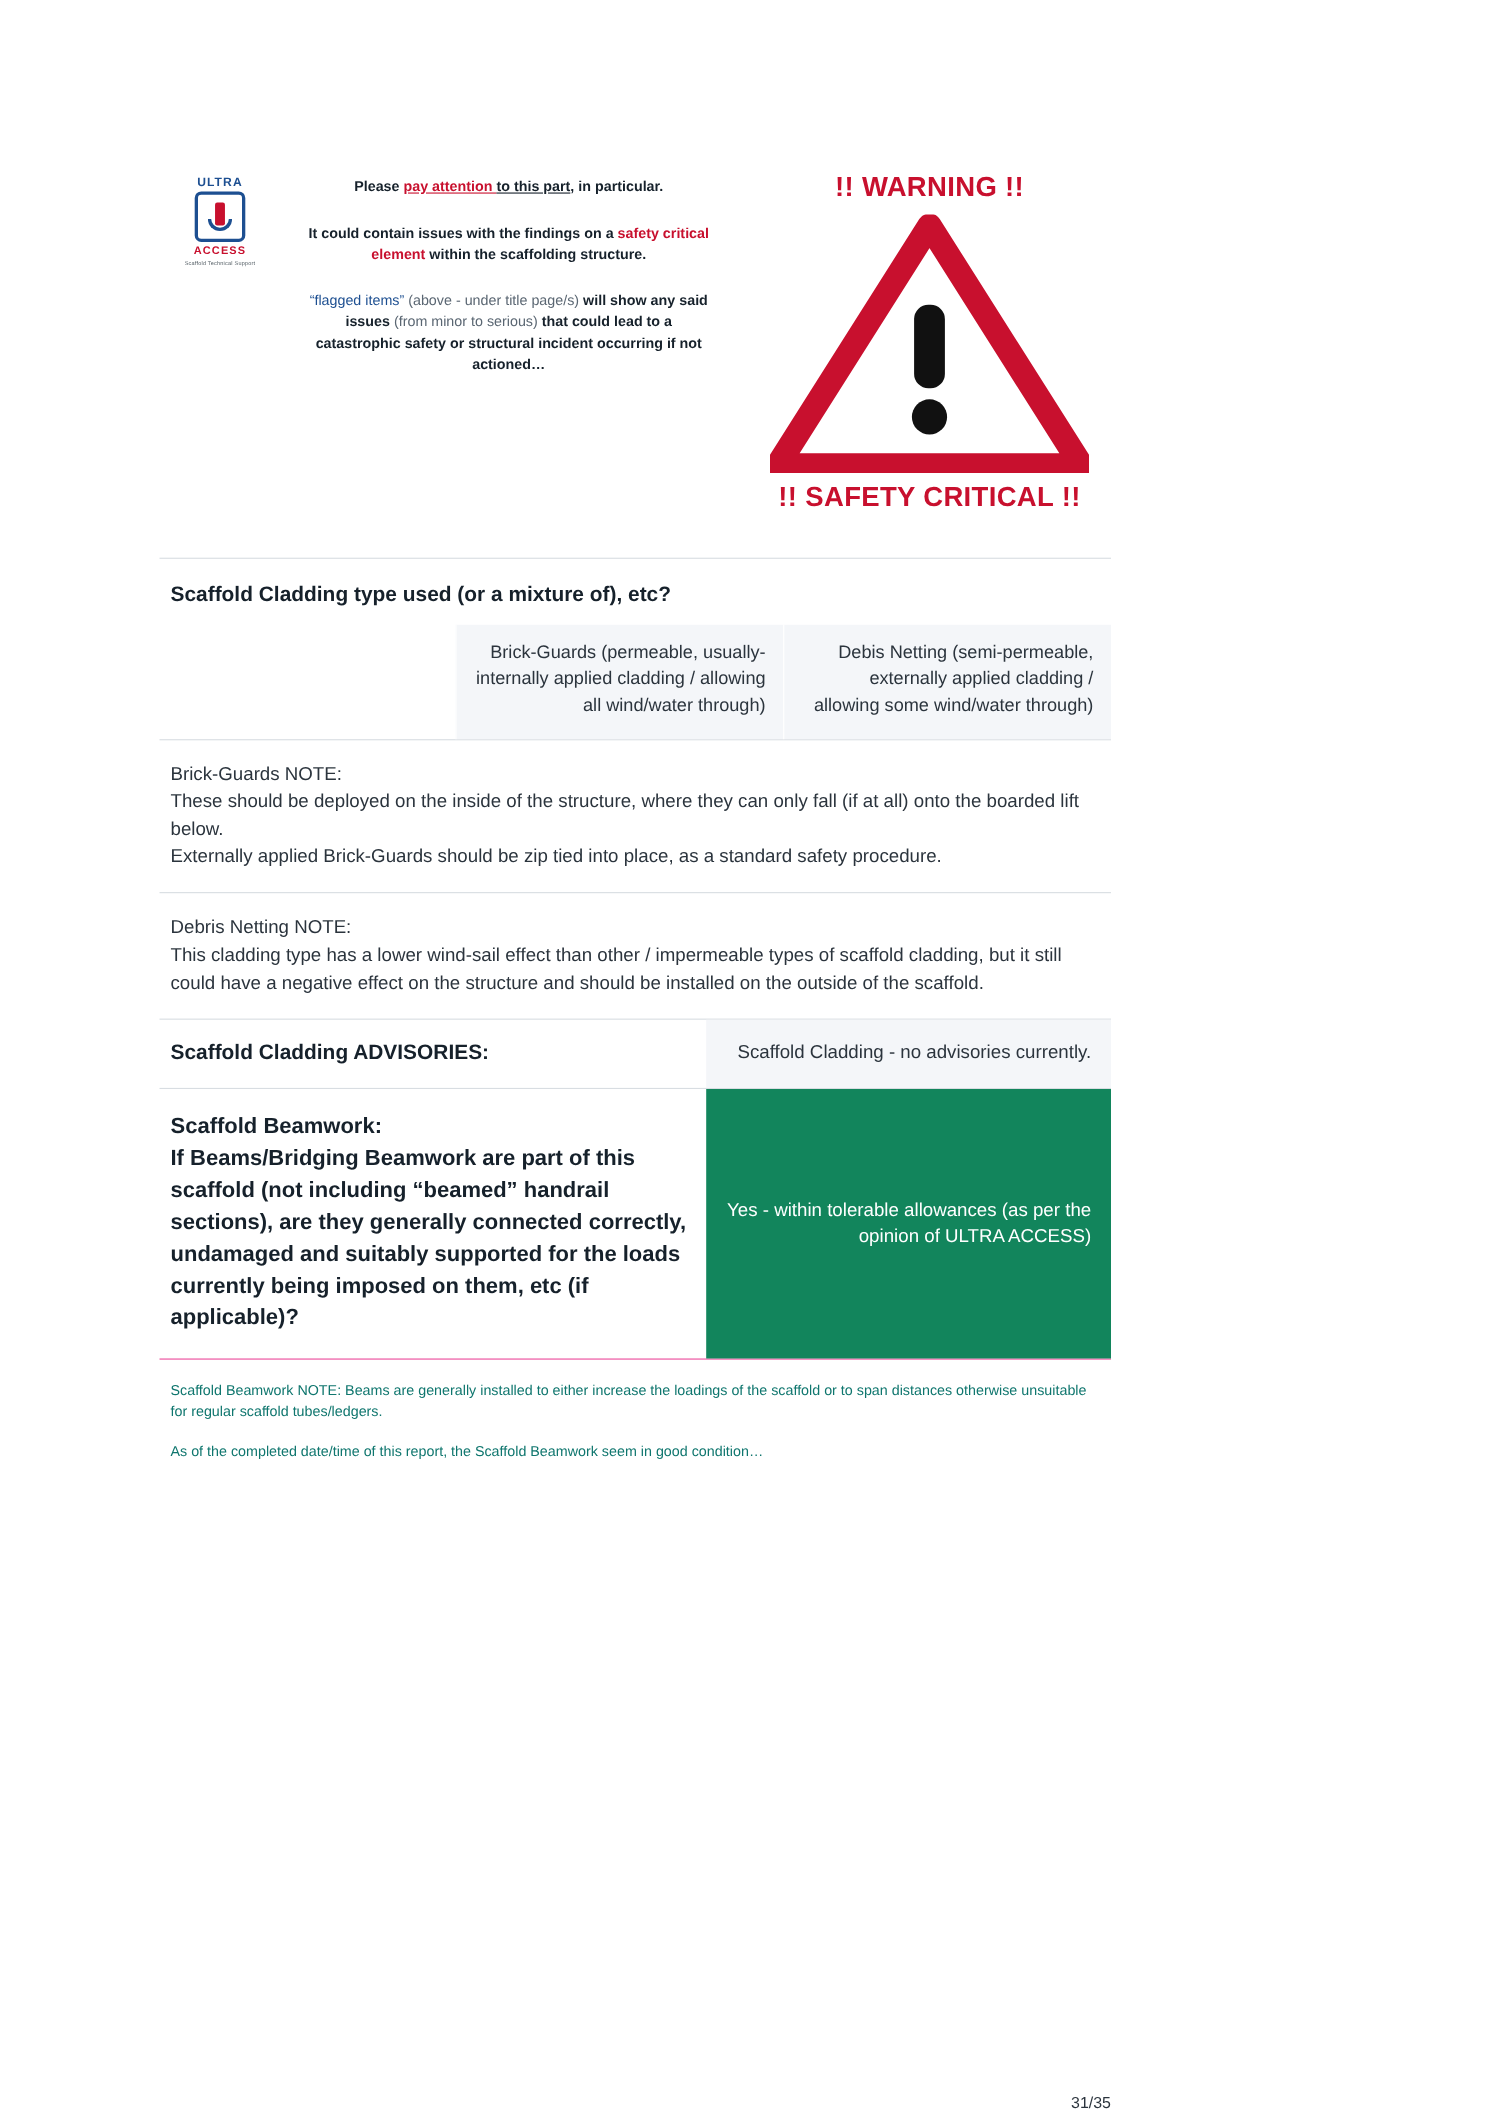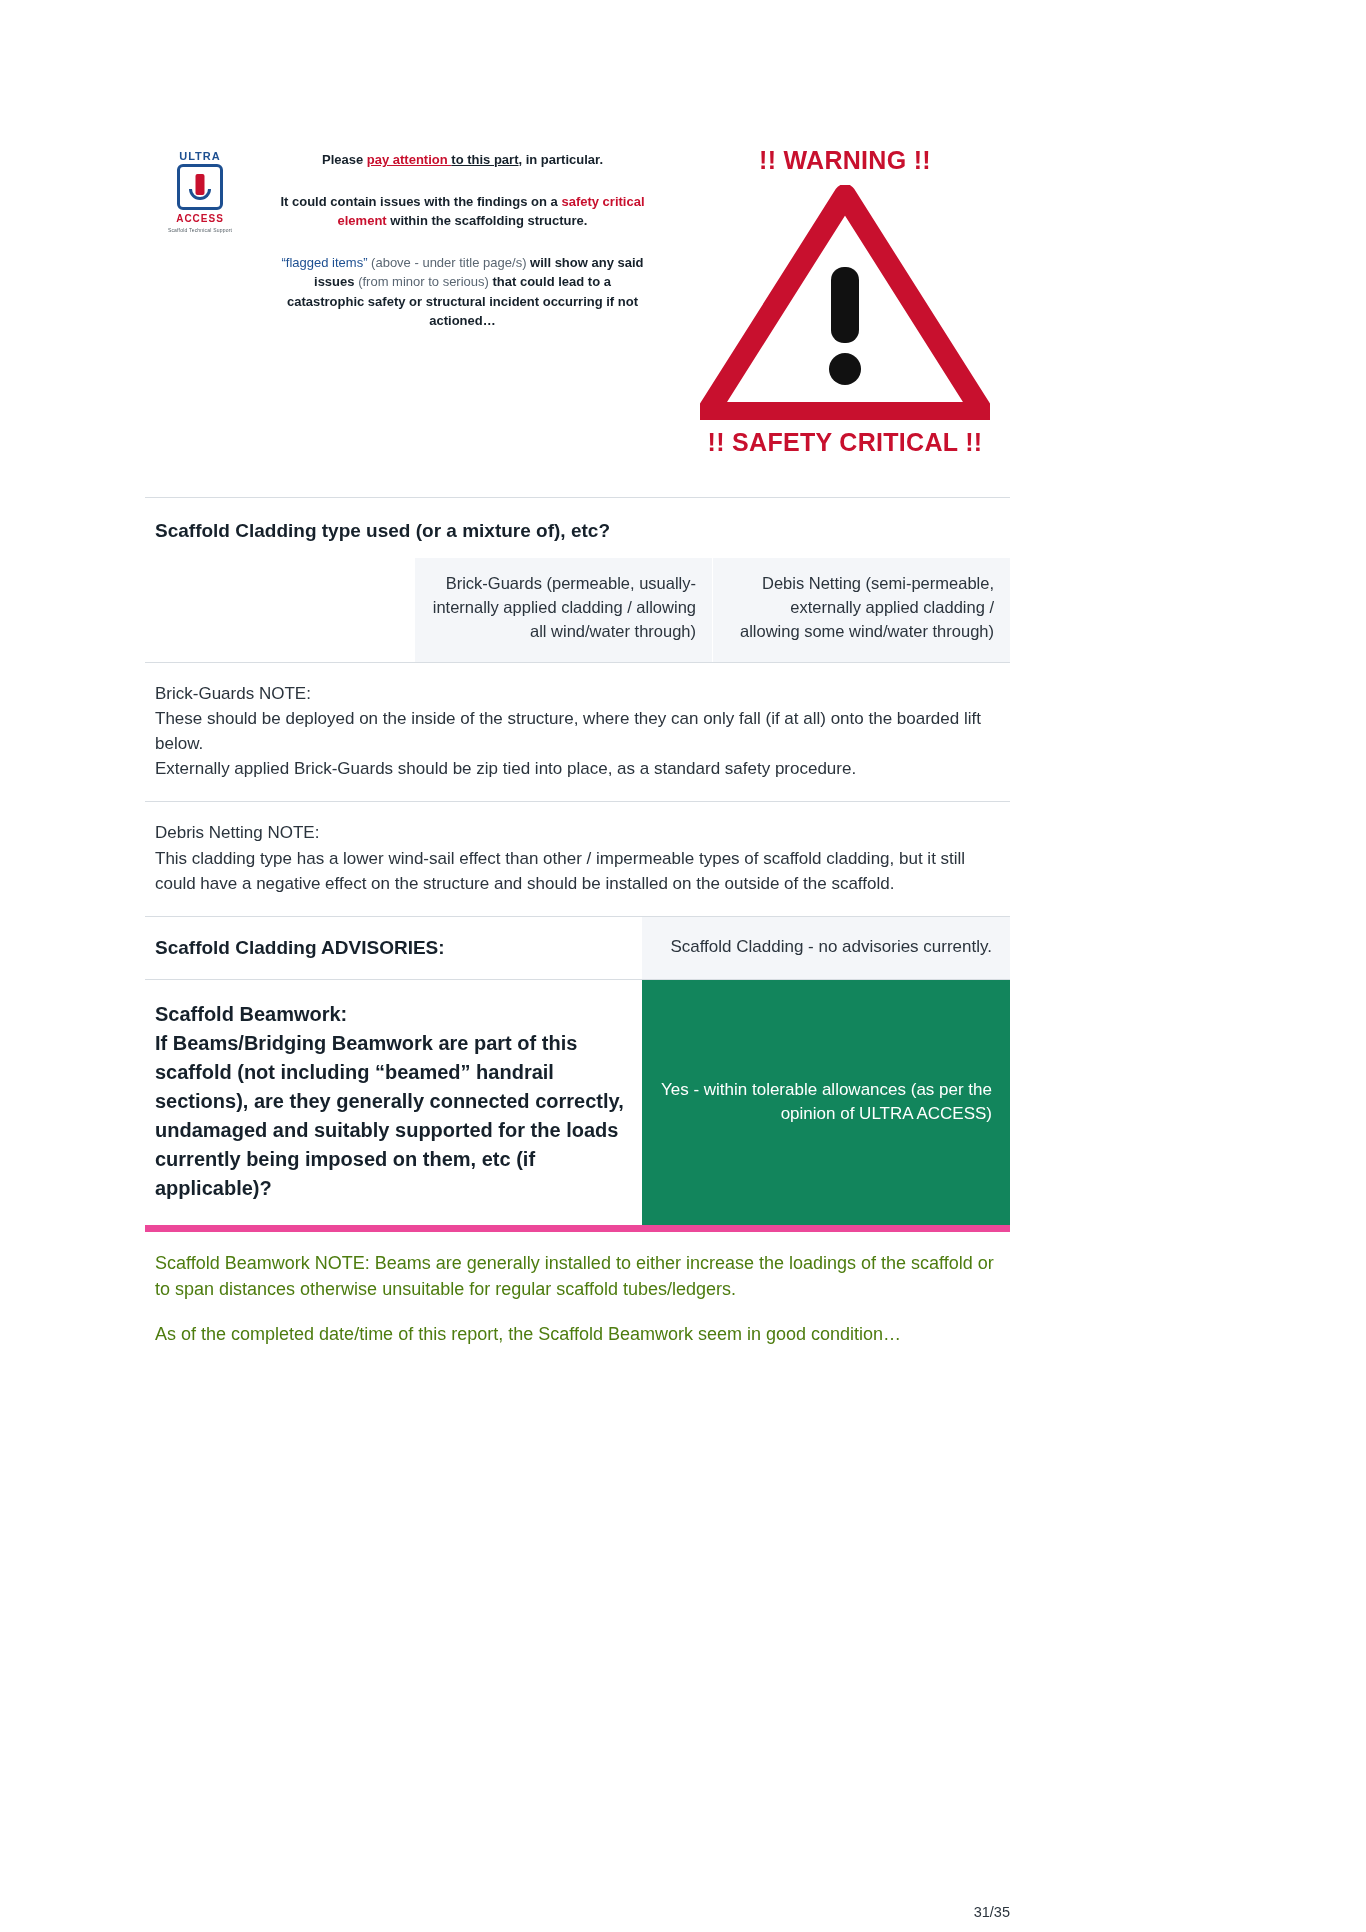--- a/index.html
+++ b/index.html
@@ -12,21 +12,21 @@
     min-height: 1932px;
     font-family: "Liberation Sans", sans-serif;
     color: #1f2a33;
     position: relative;
   }
   .page {
     position: relative;
     width: 1155px;
     min-height: 1932px;
     box-sizing: border-box;
-    padding: 2px 145px;
+    padding: 12px 145px;
   }
 
   
   .warning-block {
     display: flex;
     align-items: flex-start;
     padding-top: 140px;
     padding-bottom: 40px;
   }
   .logo-col {
@@ -212,24 +212,24 @@
     text-align: right;
     font-size: 17px;
     line-height: 1.45;
     display: flex;
     align-items: center;
     justify-content: flex-end;
   }
 
   .beam-note {
     padding: 18px 10px 0 10px;
-    font-size: 18px;
+    font-size: 13px;
     line-height: 1.48;
-    color: #4d7c0f;
-    border-top: 7px solid #ec4899;
+    color: #0f766e;
+    border-top: 1px solid #ec4899;
   }
   .beam-note .gap { display: block; height: 18px; }
 
   
   .footer {
     position: absolute;
     left: 145px;
     right: 145px;
     bottom: 42px;
     font-size: 14.5px;

